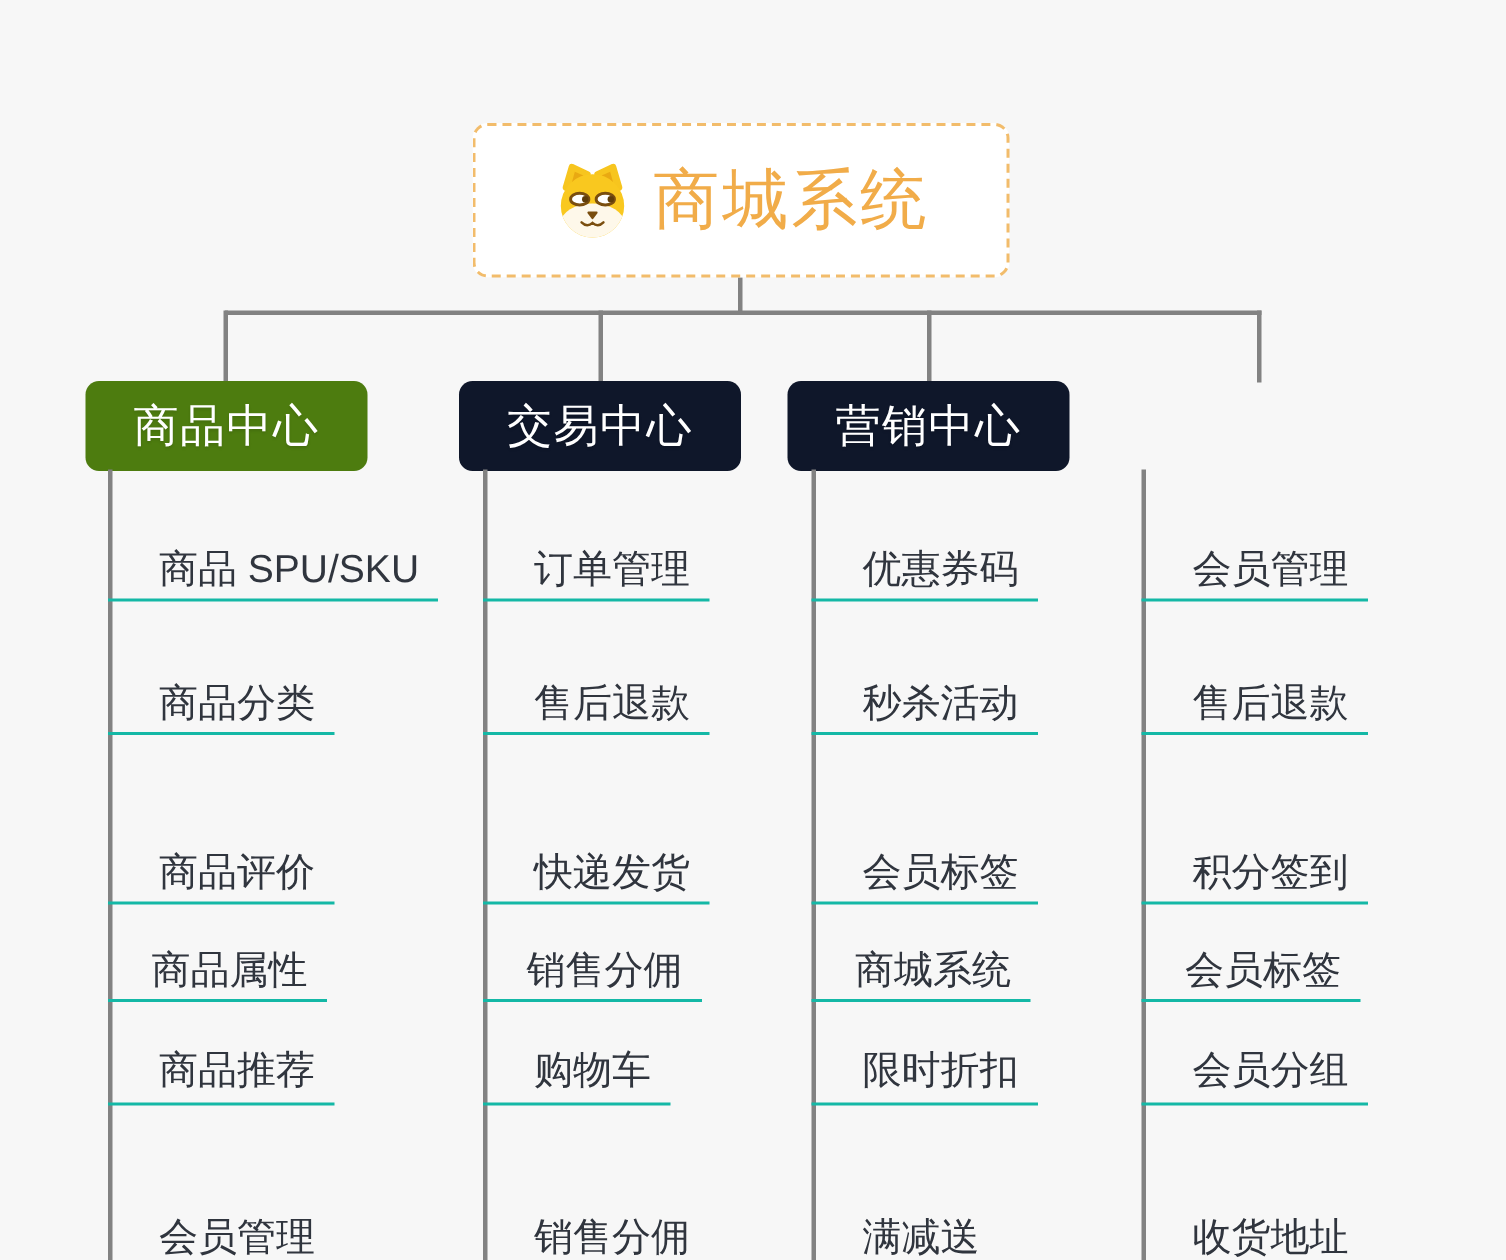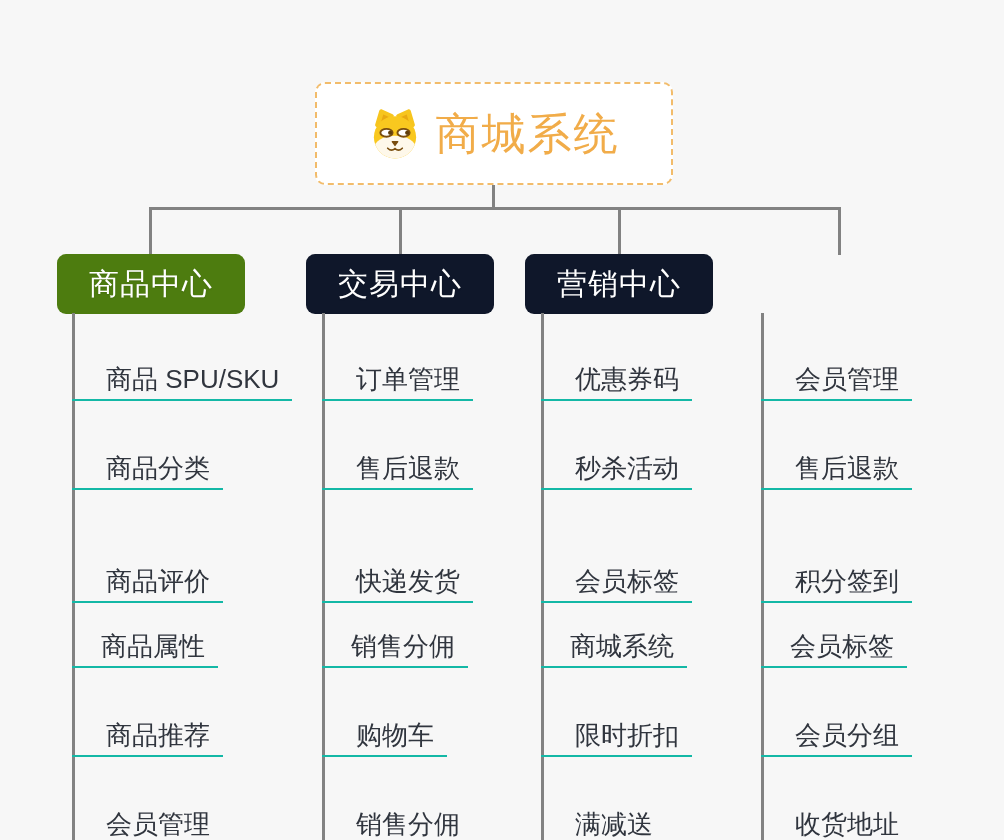--- a/index.html
+++ b/index.html
@@ -49,21 +49,21 @@
 
   
   .leaf{
     position:absolute;white-space:nowrap;width:max-content;
     font-size:26px;line-height:30px;color:#30353E;
     padding:0 13px 5px 34px;border-bottom:2px solid #14b8a6;
   }
   .col-0 .leaf{left:72px;} .col-1 .leaf{left:322px;}
   .col-2 .leaf{left:541px;} .col-3 .leaf{left:761px;}
   .row-0{top:318px;} .row-1{top:407px;} .row-2{top:520px;}
-  .row-3{top:585px;padding-left:29px;} .row-4{top:674px;} .row-5{top:763px;}
+  .row-3{top:585px;padding-left:29px;} .row-4{top:654px;font-family:Liberation Mono, monospace;} .row-5{top:763px;}
 </style>
 </head>
 <body>
 
 <div class="stage">
 
   <div class="line stem"></div>
   <div class="line bus"></div>
   <div class="line drop drop-0"></div>
   <div class="line drop drop-1"></div>

